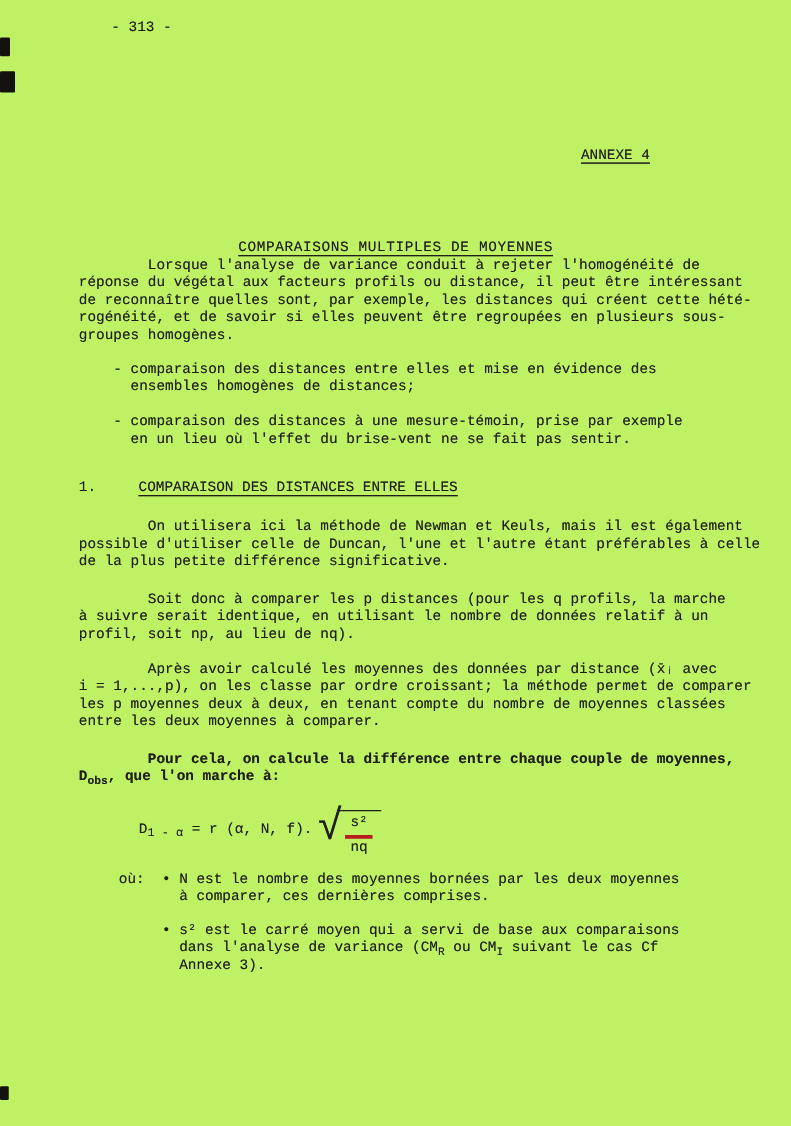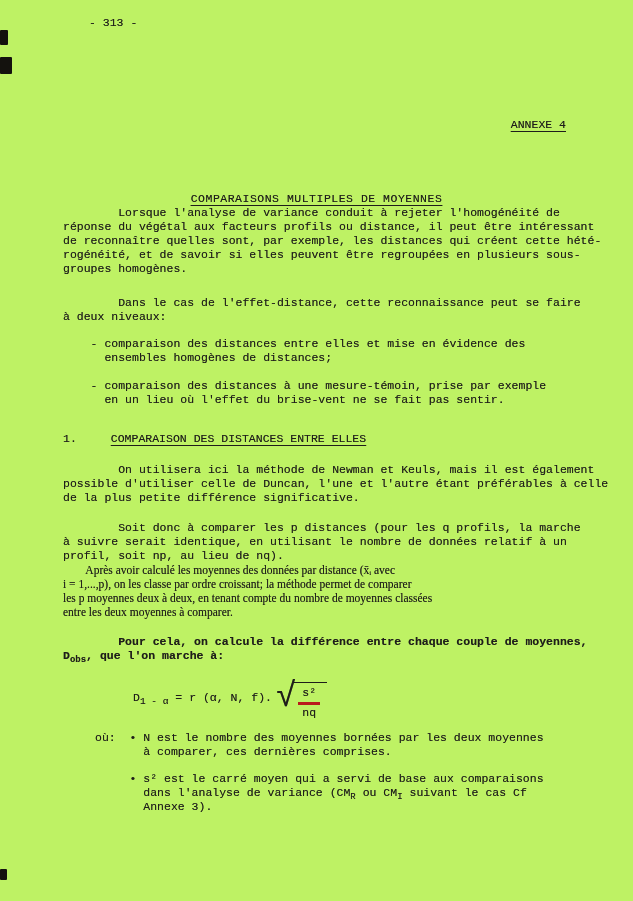--- a/index.html
+++ b/index.html
@@ -10,36 +10,36 @@
     overflow:hidden;
     font-family:"Liberation Mono","DejaVu Sans Mono",monospace;
     font-size:11.5px;
     line-height:14px;
     color:#1e1d1a;
     text-shadow:0 0 .4px rgba(30,29,26,.55);
   }
   .content{padding:16px 0 0 63px;}
   .pre{white-space:pre;}
   .page-number{margin-left:26px;}
-  .annexe{margin-top:88px;text-align:right;padding-right:67px;}
+  .annexe{margin-top:88px;text-align:right;padding-right:113px;}
   .underline{text-decoration:underline;text-underline-offset:3px;text-decoration-thickness:1px;}
   .title{margin-top:60px;margin-left:-63px;width:633px;text-align:center;letter-spacing:.5px;}
   .para-intro{}
   .para-niveaux{margin-top:20px;}
   .bullet-1{margin-top:13px;}
   .bullet-2{margin-top:14px;}
   .section-1{margin-top:25px;}
   .section-1 .sec-heading{margin-left:34px;}
   .para-methode{margin-top:17px;}
   .para-comparer{margin-top:16px;}
-  .para-moyennes{font-family:Liberation Serif, serif;}
+  .para-moyennes{margin-top:14px;}
   .para-dobs{margin-top:16px;font-weight:bold;}
   sub{font-size:9px;line-height:0;vertical-align:-3px;letter-spacing:0;}
   .formula{margin-top:12px;margin-left:48px;display:flex;align-items:center;height:46px;}
-  .f-lhs{white-space:pre;margin-left:22px;}
+  .f-lhs{white-space:pre;}
   .f-lhs sub{font-size:9.5px;}
   .sqrt{display:inline-flex;align-items:flex-start;margin-left:4px;}
   .sqrt-sign{font-size:34px;line-height:40px;font-weight:400;margin-right:-3px;transform:translateY(1px);}
   .radicand{border-top:1.4px solid #1e1d1a;margin-top:6px;padding:3px 7px 0 5px;display:inline-block;}
   .frac{display:inline-flex;flex-direction:column;align-items:center;}
   .frac .num{border-bottom:3px solid #b91c1c;padding:0 4px 2px;}
   .frac .den{padding-top:1px;}
   .definitions{margin-top:10px;margin-left:32px;}
   .def-b2-l1{margin-top:13px;}
   .artifact{position:absolute;background:#14120e;border-radius:1px;}
@@ -63,22 +63,20 @@
     <div class="annexe"><span class="underline">ANNEXE 4</span></div>
 
     <div class="title"><span class="underline">COMPARAISONS MULTIPLES DE MOYENNES</span></div>
 
     <div class="pre para-intro">        Lorsque l'analyse de variance conduit à rejeter l'homogénéité de
 réponse du végétal aux facteurs profils ou distance, il peut être intéressant
 de reconnaître quelles sont, par exemple, les distances qui créent cette hété-
 rogénéité, et de savoir si elles peuvent être regroupées en plusieurs sous-
 groupes homogènes.</div>
 
-    <div class="pre para-niveaux">        Dans le cas de l'effet-distance, cette reconnaissance peut se faire
-à deux niveaux:</div>
 
     <div class="pre bullet-1">    - comparaison des distances entre elles et mise en évidence des
       ensembles homogènes de distances;</div>
 
     <div class="pre bullet-2">    - comparaison des distances à une mesure-témoin, prise par exemple
       en un lieu où l'effet du brise-vent ne se fait pas sentir.</div>
 
     <div class="pre section-1"><span class="sec-num">1.</span><span class="underline sec-heading">COMPARAISON DES DISTANCES ENTRE ELLES</span></div>
 
     <div class="pre para-methode">        On utilisera ici la méthode de Newman et Keuls, mais il est également

